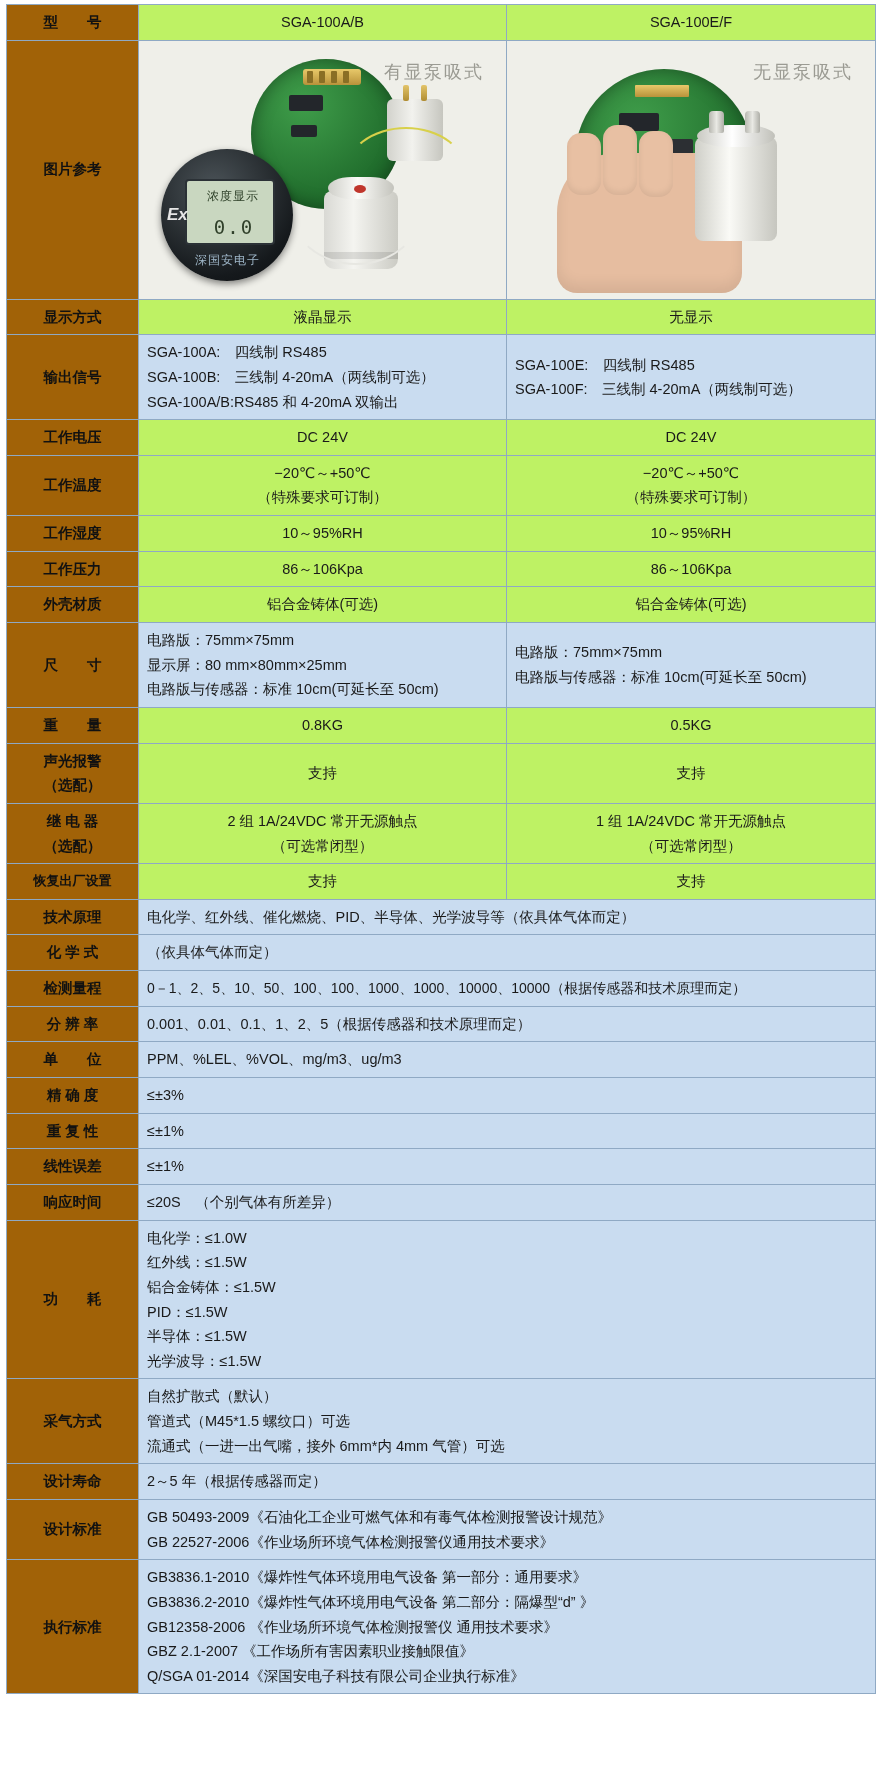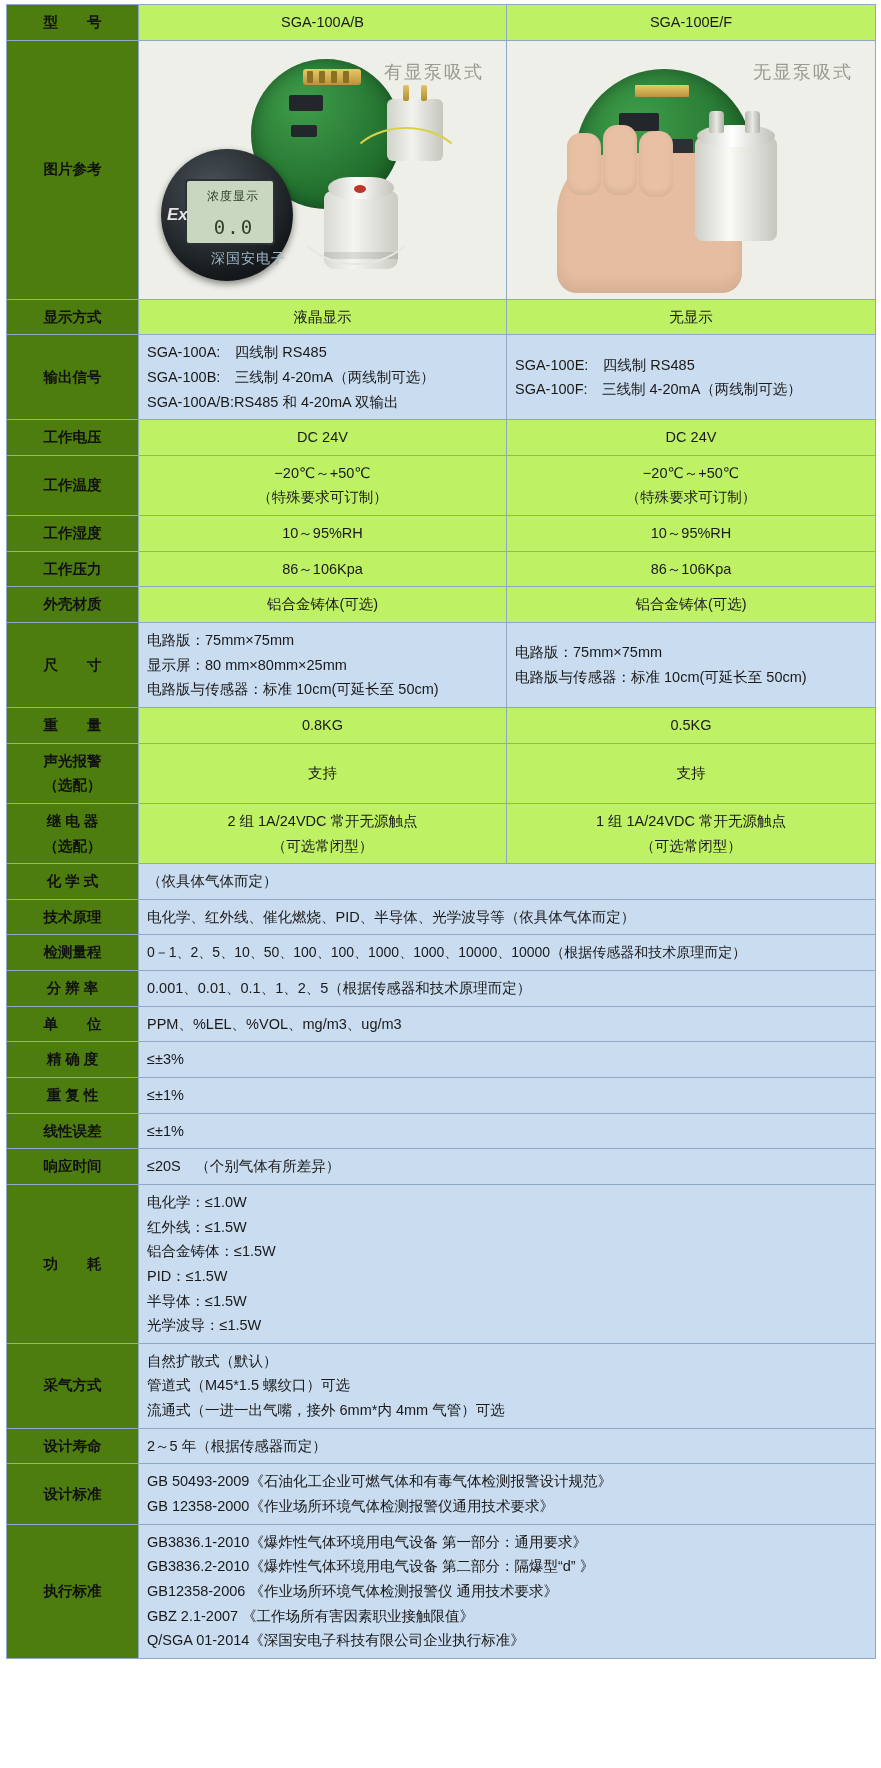--- a/index.html
+++ b/index.html
@@ -27,21 +27,21 @@
     vertical-align: middle;
     padding: 5px 8px;
     line-height: 1.7;
   }
   
   col.c-label { width: 132px; }
   col.c-a { width: 368px; }
   col.c-b { width: 369px; }
 
   td.label {
-    background: #4d7c0f;
+    background: #a16207;
     text-align: center;
     font-weight: bold;
     color: #111;
     padding: 5px 2px;
     font-size: 14.5px;
   }
   td.label .l2 { display: block; }
   td.val {
     background: #bef264;
     text-align: center;
@@ -134,23 +134,23 @@
   .meter .ex {
     position: absolute;
     left: 6px; top: 52px;
     color: #e6e6e6;
     font-size: 17px;
     font-style: italic;
     font-weight: bold;
   }
   .meter .brand {
     position: absolute;
-    left: 50px; bottom: 10px;
+    left: 34px; bottom: 10px;
     color: #9fb7c9;
-    font-size: 14px;
+    font-size: 12px;
     letter-spacing: 1px;
   }
   .sensor-can {
     position: absolute;
     left: 185px; top: 150px;
     width: 74px; height: 78px;
     background: linear-gradient(90deg, #d9d9d4, #f4f4f0 40%, #cbcbc4);
     border-radius: 8px 8px 10px 10px;
   }
   .sensor-can .cap {
@@ -410,28 +410,33 @@
           <span class="line">2 组 1A/24VDC 常开无源触点</span>
           <span class="line">（可选常闭型）</span>
         </td>
         <td class="val">
           <span class="line">1 组 1A/24VDC 常开无源触点</span>
           <span class="line">（可选常闭型）</span>
         </td>
       </tr>
 
 
-
+      <tr>
+        <td class="label" style="font-size:13px;">恢复出厂设置</td>
+        <td class="val">支持</td>
+        <td class="val">支持</td>
+      </tr>
+
+      <tr>
+        <td class="label">技术原理</td>
+        <td class="val-left" colspan="2">电化学、红外线、催化燃烧、PID、半导体、光学波导等（依具体气体而定）</td>
+      </tr>
       <tr>
         <td class="label">化 学 式</td>
         <td class="val-left" colspan="2">（依具体气体而定）</td>
-      </tr>
-      <tr>
-        <td class="label">技术原理</td>
-        <td class="val-left" colspan="2">电化学、红外线、催化燃烧、PID、半导体、光学波导等（依具体气体而定）</td>
       </tr>
       <tr>
         <td class="label">检测量程</td>
         <td class="val-left" colspan="2" style="font-size:14px;">0－1、2、5、10、50、100、100、1000、1000、10000、10000（根据传感器和技术原理而定）</td>
       </tr>
       <tr>
         <td class="label">分 辨 率</td>
         <td class="val-left" colspan="2">0.001、0.01、0.1、1、2、5（根据传感器和技术原理而定）</td>
       </tr>
       <tr>
@@ -478,21 +483,21 @@
 
       <tr>
         <td class="label">设计寿命</td>
         <td class="val-left" colspan="2">2～5 年（根据传感器而定）</td>
       </tr>
 
       <tr>
         <td class="label">设计标准</td>
         <td class="val-left" colspan="2">
           <span class="line">GB  50493-2009《石油化工企业可燃气体和有毒气体检测报警设计规范》</span>
-          <span class="line">GB  12358-2000《作业场所环境气体检测报警仪通用技术要求》</span>
+          <span class="line">GB  22527-2006《作业场所环境气体检测报警仪通用技术要求》</span>
         </td>
       </tr>
 
       <tr>
         <td class="label">执行标准</td>
         <td class="val-left" colspan="2">
           <span class="line">GB3836.1-2010《爆炸性气体环境用电气设备  第一部分：通用要求》</span>
           <span class="line">GB3836.2-2010《爆炸性气体环境用电气设备  第二部分：隔爆型“d”  》</span>
           <span class="line">GB12358-2006  《作业场所环境气体检测报警仪  通用技术要求》</span>
           <span class="line">GBZ  2.1-2007  《工作场所有害因素职业接触限值》</span>

